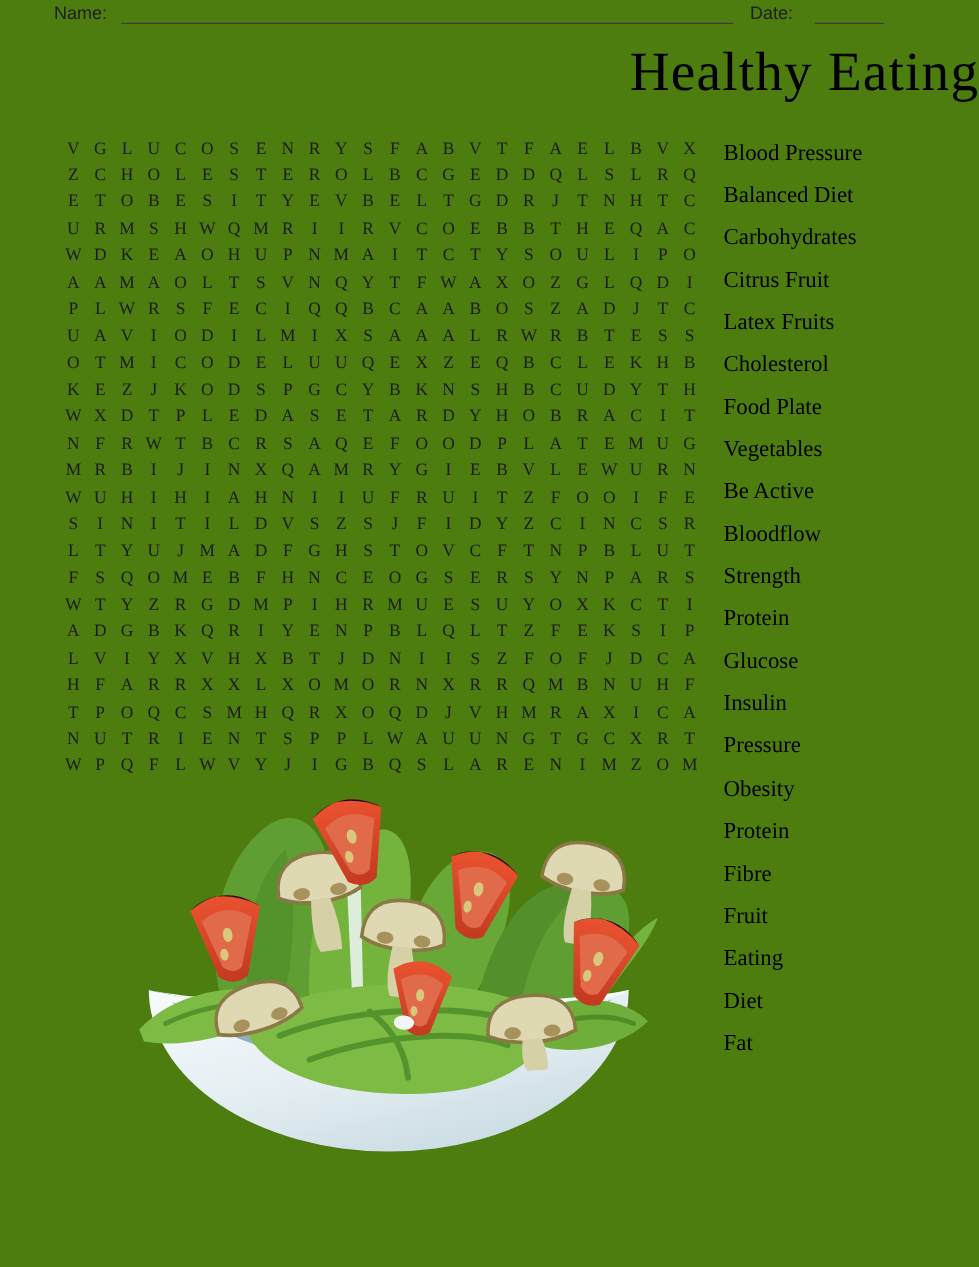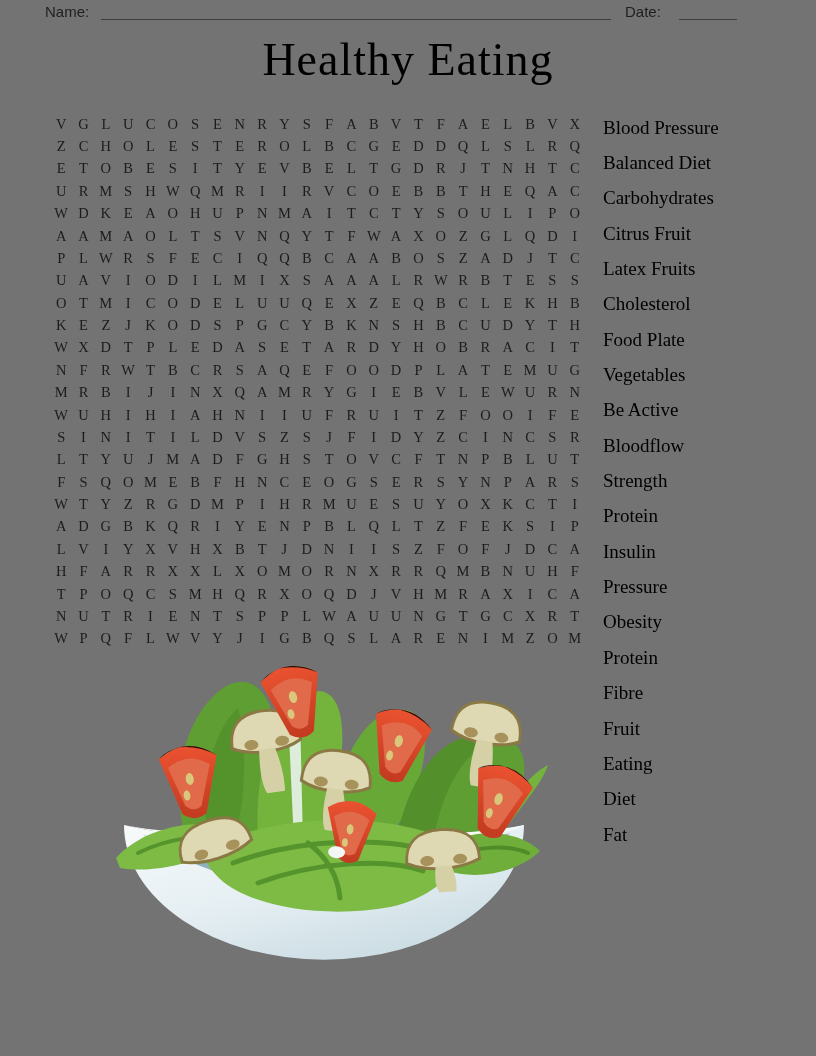--- a/index.html
+++ b/index.html
@@ -1,38 +1,38 @@
 <!DOCTYPE html>
 <html><head>
 <meta charset="utf-8">
 <style>
   html,body{margin:0;padding:0;background:#ffffff;}
   .page{
     position:relative;
     width:816px;height:1056px;
-    background:#737373;
+    background:#4d7c0f;
     font-family:"Liberation Serif", serif;
     color:#000;
     overflow:hidden;
   }
   
   .hdr-label{
     position:absolute;
     font-family:"Liberation Sans", sans-serif;
     font-size:15px;color:#1f1f1f;top:3px;
   }
   .name-label{left:45px;}
   .date-label{left:625px;}
   .hdr-line{position:absolute;top:19px;border-bottom:1.5px solid #3d3d3d;height:0;}
   .name-line{left:101px;width:510px;}
   .date-line{left:679px;width:58px;}
   
   .title{
     position:absolute;top:33px;left:0;width:816px;
-    text-align:center;font-size:46px;font-weight:400;
+    text-align:right;font-size:46px;font-weight:400;
     font-family:"Liberation Serif", serif;color:#000;
     letter-spacing:1px;
   }
   
   .word-grid{
     position:absolute;left:50px;top:113px;
     display:grid;
     grid-template-columns:repeat(24, 22.33px);
     grid-auto-rows:22.38px;
   }
@@ -649,20 +649,21 @@
       <div class="word-item">Carbohydrates</div>
       <div class="word-item">Citrus Fruit</div>
       <div class="word-item">Latex Fruits</div>
       <div class="word-item">Cholesterol</div>
       <div class="word-item">Food Plate</div>
       <div class="word-item">Vegetables</div>
       <div class="word-item">Be Active</div>
       <div class="word-item">Bloodflow</div>
       <div class="word-item">Strength</div>
       <div class="word-item">Protein</div>
+      <div class="word-item">Glucose</div>
       <div class="word-item">Insulin</div>
       <div class="word-item">Pressure</div>
       <div class="word-item">Obesity</div>
       <div class="word-item">Protein</div>
       <div class="word-item">Fibre</div>
       <div class="word-item">Fruit</div>
       <div class="word-item">Eating</div>
       <div class="word-item">Diet</div>
       <div class="word-item">Fat</div>
     </div>

